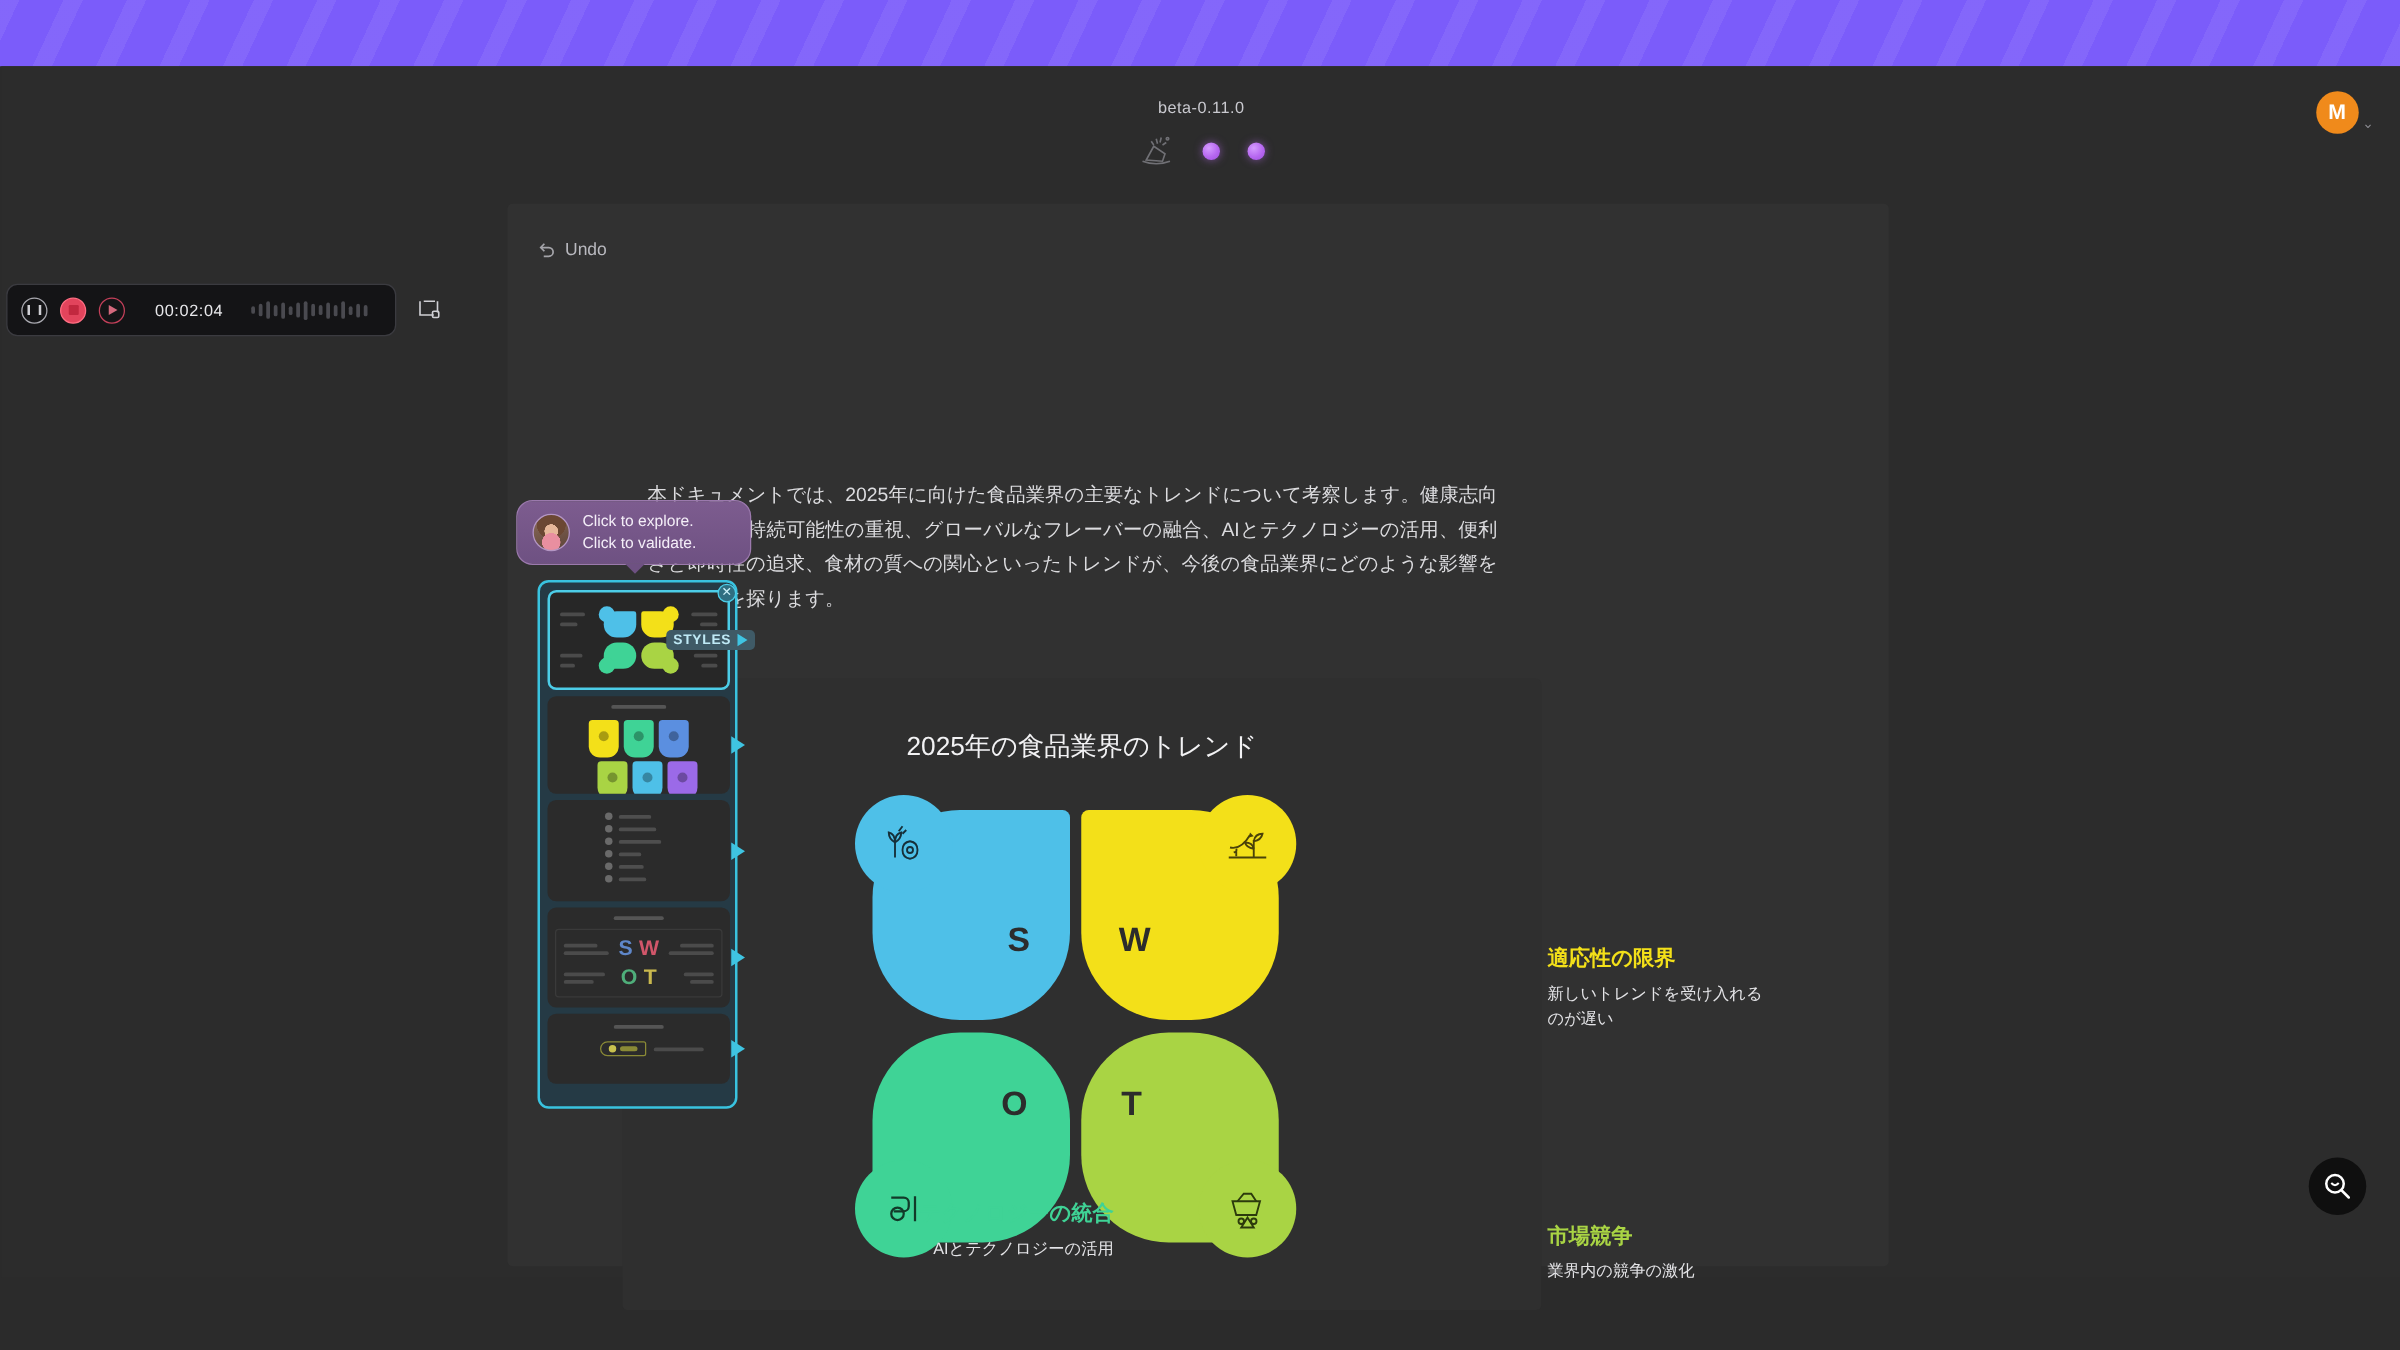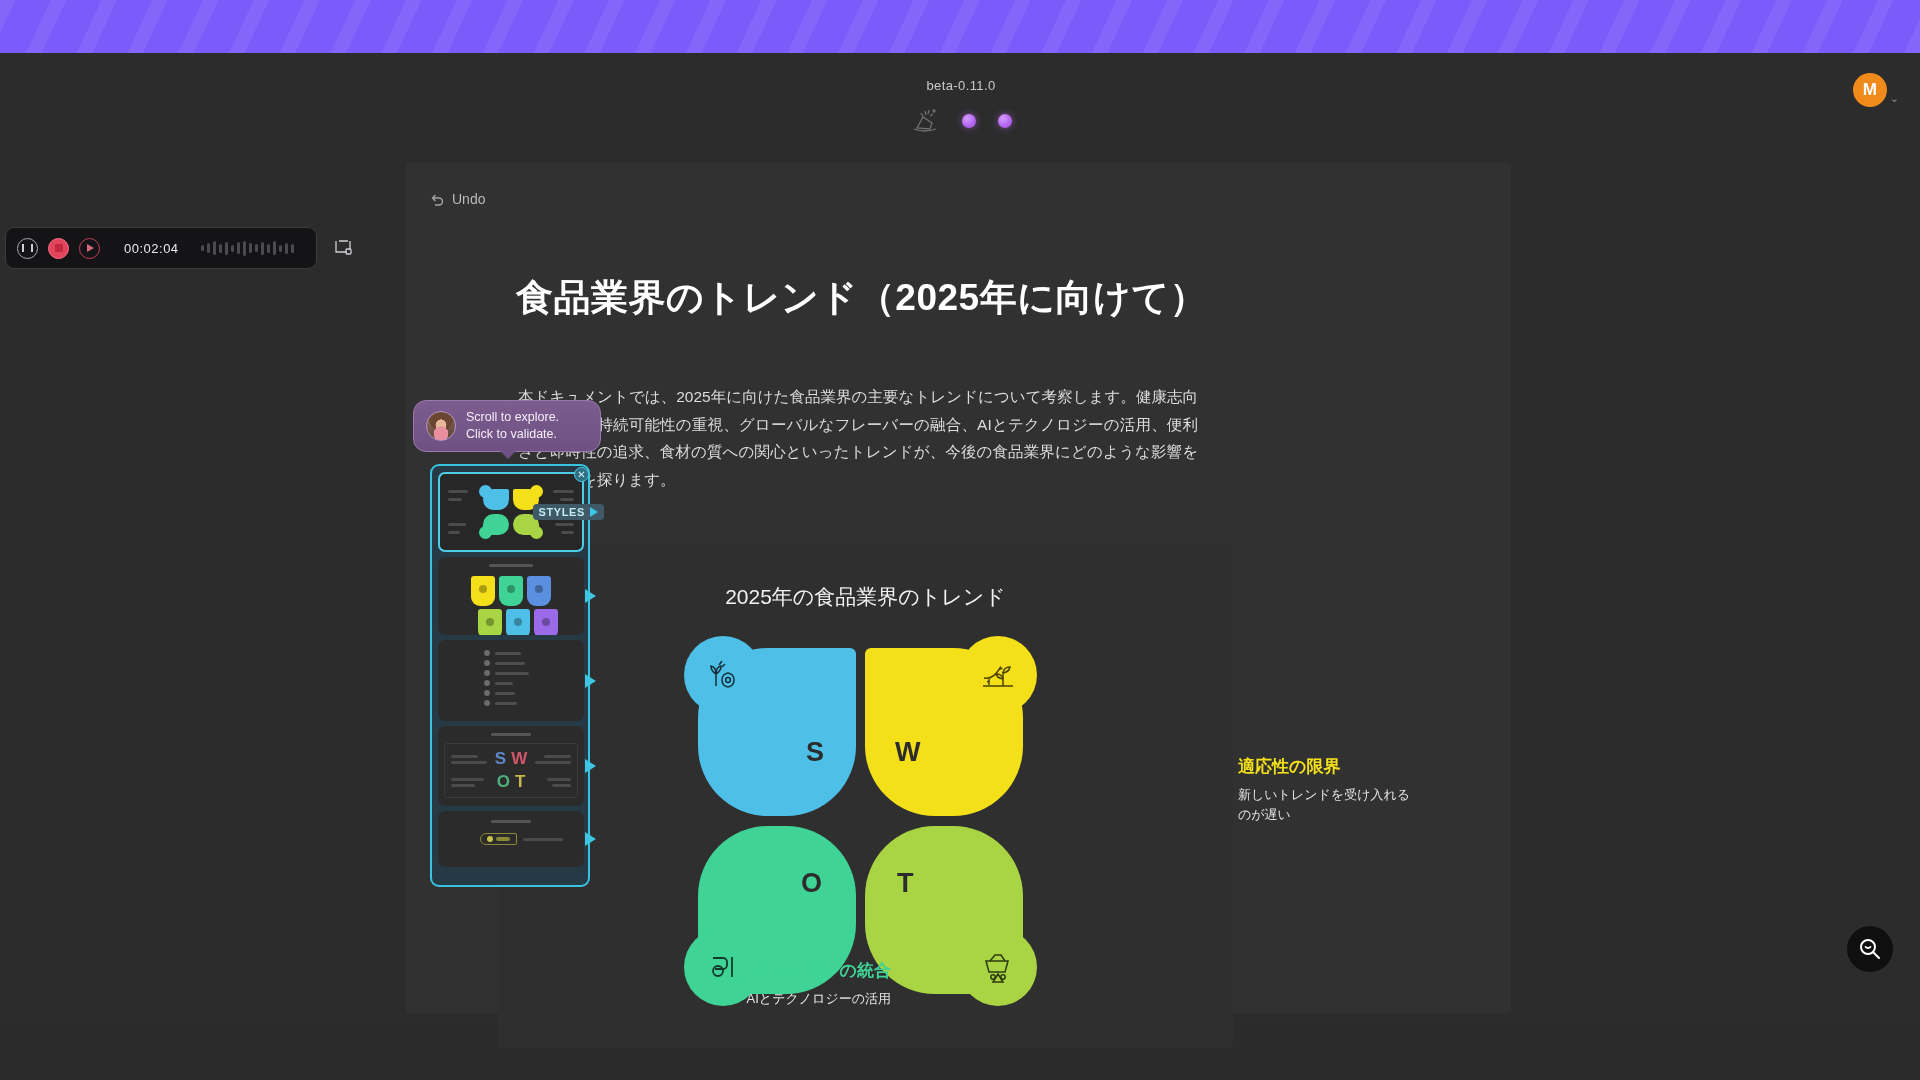--- a/index.html
+++ b/index.html
@@ -340,21 +340,20 @@
     <div class="doc">
 
       <div class="undo">
         <svg width="15" height="15" viewBox="0 0 15 15" fill="none" stroke="#b9b9bf" stroke-width="1.4">
           <path d="M3 6 h6 a3.5 3.5 0 0 1 0 7 H5"></path>
             <path d="M5.5 3 L2.6 6 L5.5 9"></path>
         </svg>
         <span>Undo</span>
       </div>
 
-      <div class="doc-title">食品業界のトレンド（2025年に向けて）</div>
       <div class="doc-body">本ドキュメントでは、2025年に向けた食品業界の主要なトレンドについて考察します。健康志向の高まり、持続可能性の重視、グローバルなフレーバーの融合、AIとテクノロジーの活用、便利さと即時性の追求、食材の質への関心といったトレンドが、今後の食品業界にどのような影響を与えるかを探ります。</div>
 
       <div class="slide">
         <div class="slide-title">2025年の食品業界のトレンド</div>
 
         <div class="swot">
 
           <div class="petal p-s">
             <div class="shape"></div>
             <span class="ltr">S</span>
@@ -413,29 +412,33 @@
           </div>
 
           <div class="lbl left l-o">
             <div class="h" style="color:#3fd396">テクノロジーの統合</div>
             <div class="d">AIとテクノロジーの活用</div>
           </div>
           <div class="lbl right l-w">
             <div class="h" style="color:#f3e019">適応性の限界</div>
             <div class="d">新しいトレンドを受け入れるのが遅い</div>
           </div>
+          <div class="lbl right l-t">
+            <div class="h" style="color:#a9d444">市場競争</div>
+            <div class="d">業界内の競争の激化</div>
+          </div>
 
         </div>
       </div>
     </div>
 
     <div class="callout">
       <span class="face"></span>
       <span class="txt">
-        <span>Scroll to explore.</span><br>
+        <span>Click to explore.</span><br>
         <span>Click to validate.</span>
       </span>
     </div>
 
     <div class="rail" id="rail">
         <div class="thumb sel" style="height: 80px;">
           <div class="inner">
             <div style="display:flex;align-items:center;justify-content:center;height:100%;gap:6px;padding:0 8px">
               <div style="flex:1">
                 <div class="tline" style="width:70%;margin-bottom:5px"></div>

